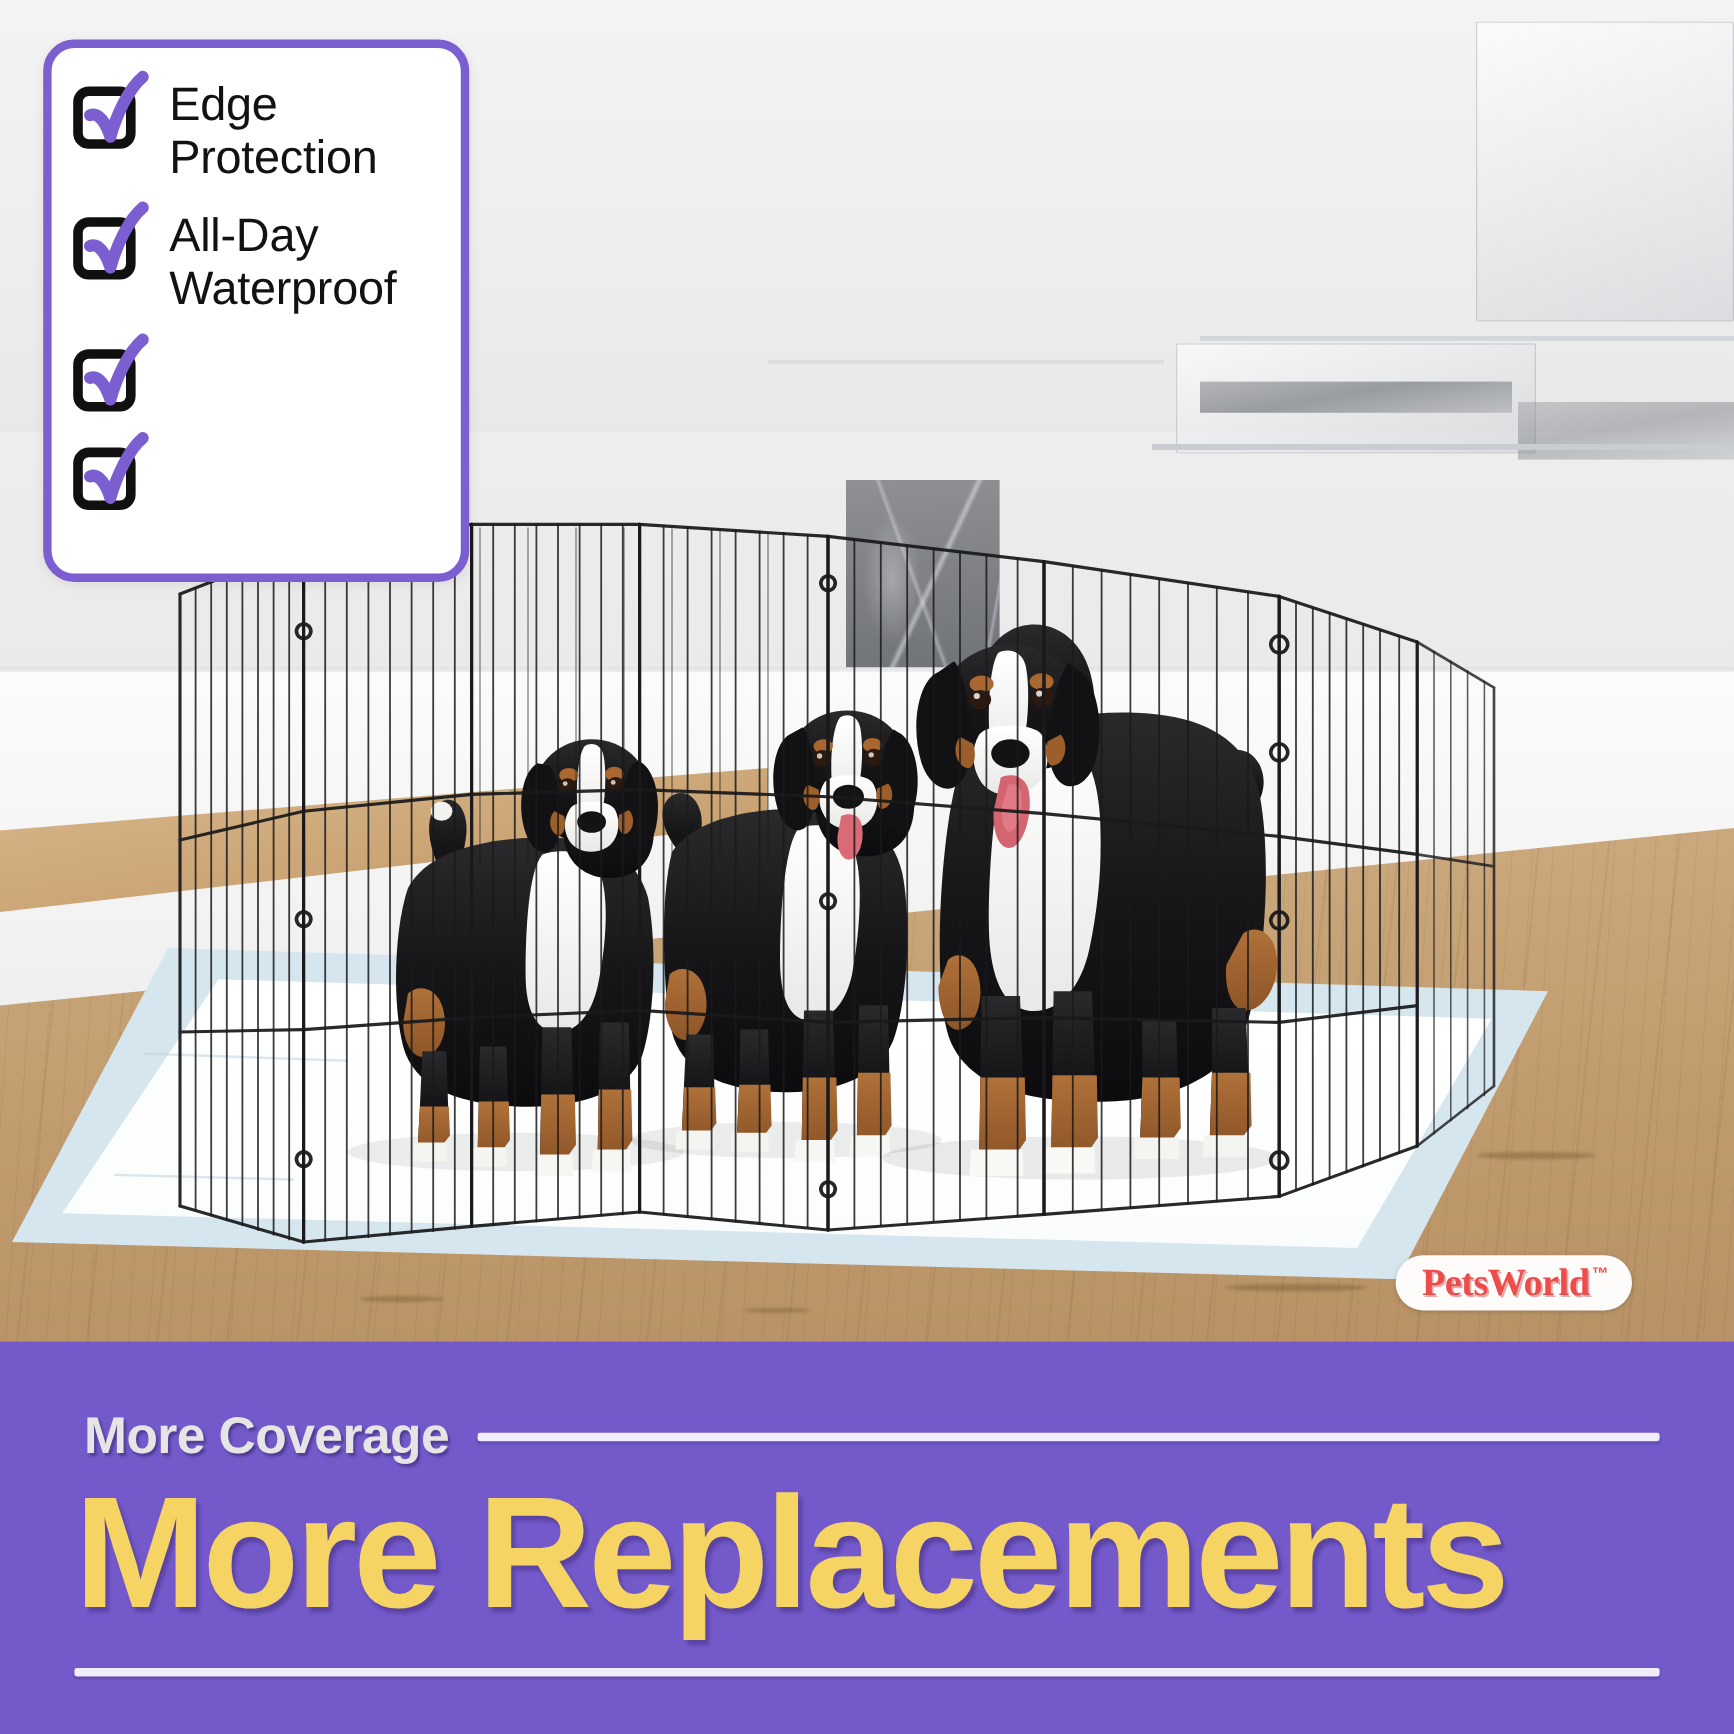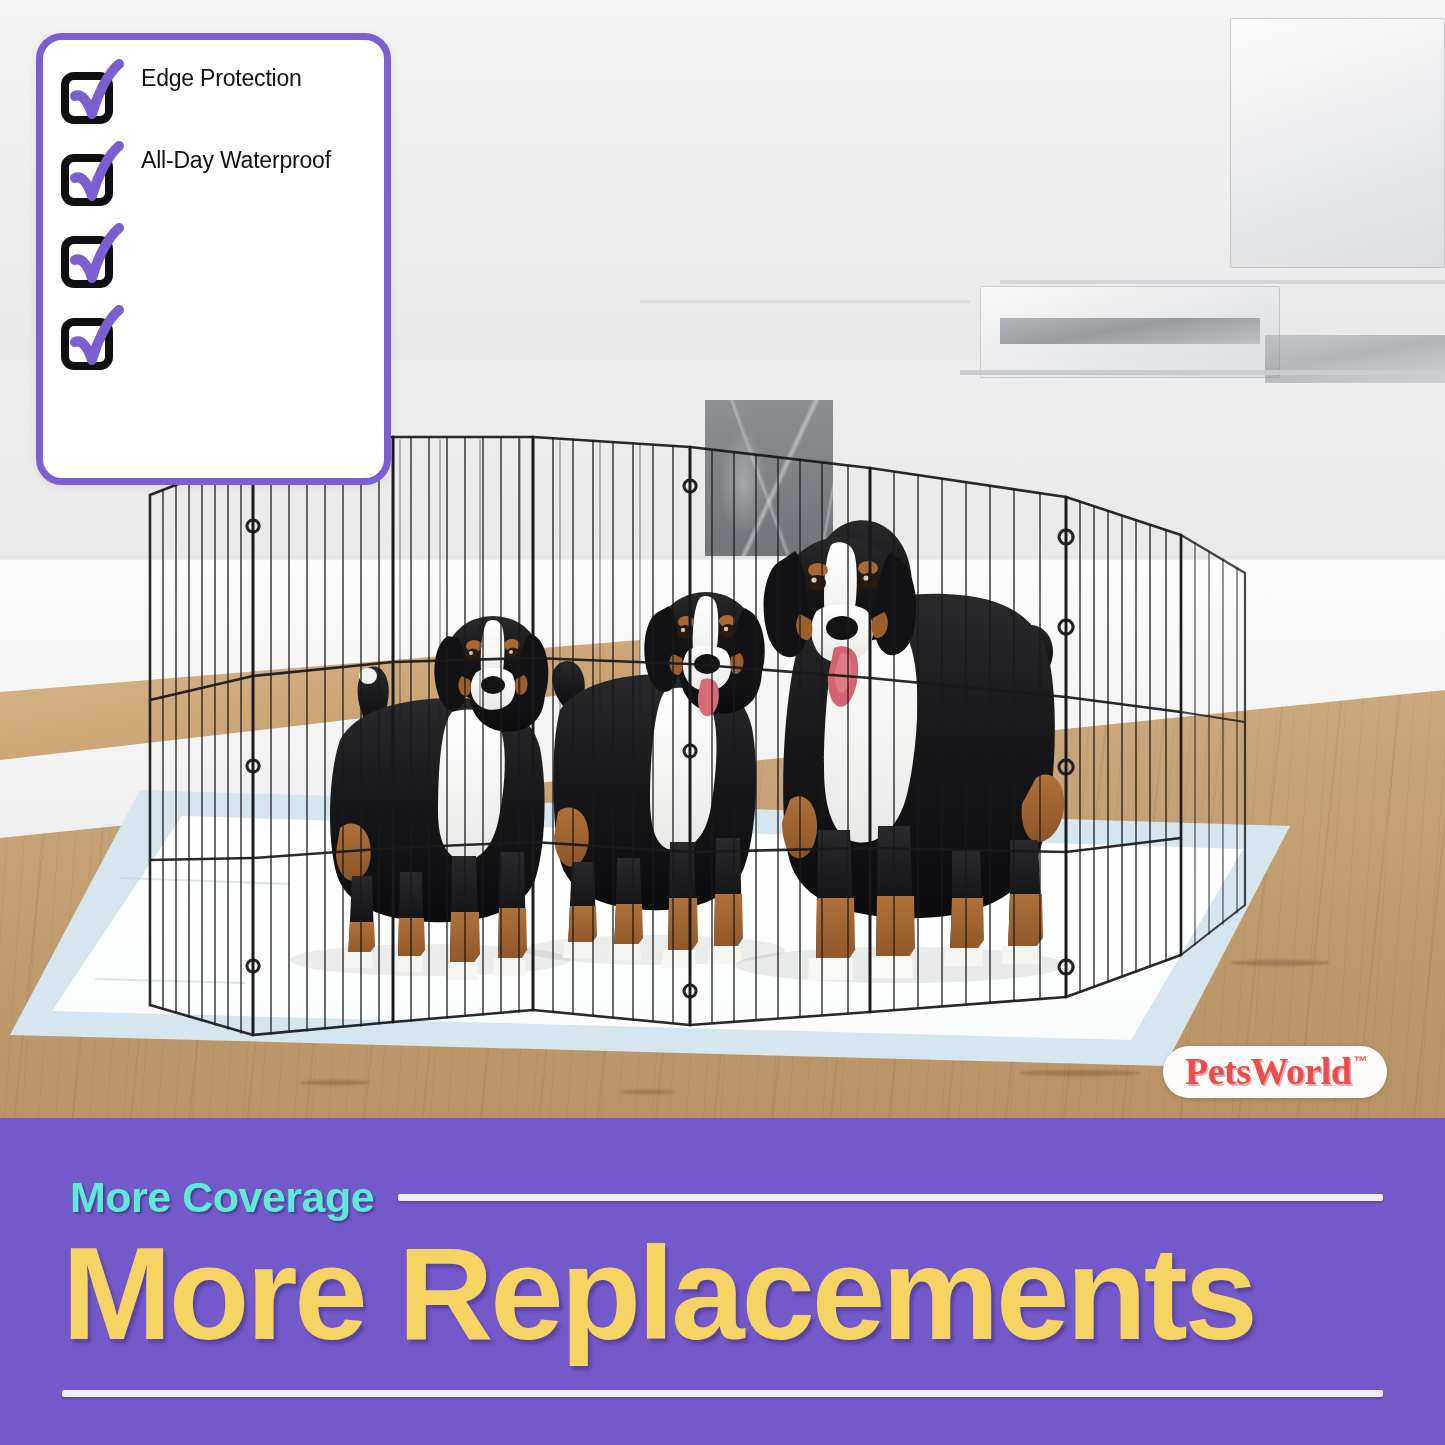--- a/index.html
+++ b/index.html
@@ -112,21 +112,21 @@
     position:absolute; left:36px; top:33px; width:355px; height:452px;
     background:#ffffff; border:7px solid var(--purple,#7b5fd0);
     border-radius:26px; padding:26px 16px 16px 18px;
     display:flex; flex-direction:column; justify-content:flex-start;
     gap:22px; box-shadow:0 2px 10px rgba(0,0,0,.07);
   }
   .feature-row { display:flex; align-items:flex-start; gap:18px; }
   .chk { position:relative; width:62px; height:58px; flex:0 0 62px; margin-top:2px; }
   .chk svg { position:absolute; left:0; top:-8px; width:62px; height:66px; overflow:visible; }
   .feature-text {
-    font-size:23px; line-height:1.12; color:#121212;
+    font-size:39px; line-height:1.12; color:#121212;
     font-family:"Liberation Sans", sans-serif; letter-spacing:-.2px;
     max-width:210px; font-weight:400;
   }
 
   
   .headline {
     position:absolute; right:56px; top:46px; text-align:right;
     font-size:98px; line-height:.99; font-weight:bold;
     color:#7b5fd0; letter-spacing:-2px;
     text-shadow:2px 3px 2px rgba(120,120,130,.35);
@@ -137,37 +137,37 @@
   
   .logo-pill {
     position:absolute; left:1163px; top:1046px;
     background:#fdfcfa; border-radius:30px;
     padding:6px 20px 8px 22px;
     box-shadow:0 1px 4px rgba(0,0,0,.18);
     display:flex; align-items:flex-start;
   }
   .logo-text {
     font-family:"Liberation Serif", serif; font-weight:bold;
-    font-size:38px; line-height:1; color:#ee4b4b;
+    font-size:32px; line-height:1; color:#ee4b4b;
     letter-spacing:-.5px;
     text-shadow:1.5px 1.5px 0 rgba(160,30,30,.35);
   }
   .logo-tm { font-size:14px; line-height:1; color:#ee4b4b; margin-top:2px; margin-left:2px; font-family:"Liberation Sans",sans-serif; font-weight:bold; }
 
   
   .banner {
     position:absolute; left:0; top:1118px; width:1445px; height:327px;
     background:#7359c9; overflow:hidden;
   }
   .banner-top-row {
     position:absolute; left:70px; top:55px; right:62px;
     display:flex; align-items:center; gap:24px;
   }
   .banner-kicker {
-    font-size:43px; font-weight:bold; color:#5eead4;
+    font-size:43px; font-weight:bold; color:#e5e5e5;
     letter-spacing:-.5px; white-space:nowrap;
     text-shadow:2px 2px 2px rgba(40,25,90,.45);
     font-family:"Liberation Sans", sans-serif;
   }
   .rule {
     flex:1 1 auto; height:7px; background:#f1eefb; border-radius:2px;
     box-shadow:0 2px 2px rgba(40,25,90,.28);
   }
   .banner-main {
     position:absolute; left:62px; top:110px; right:40px;

